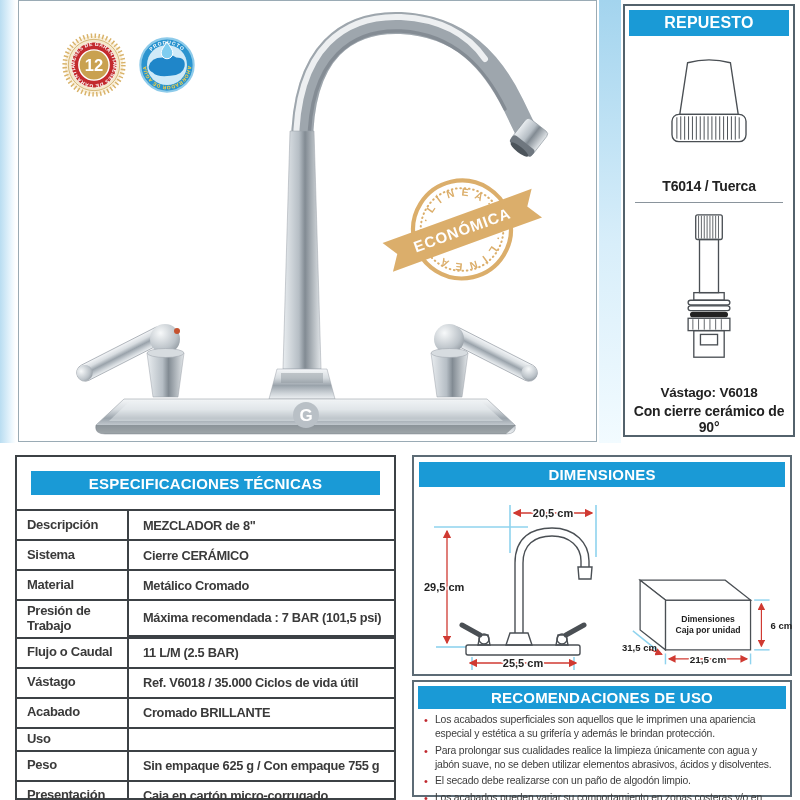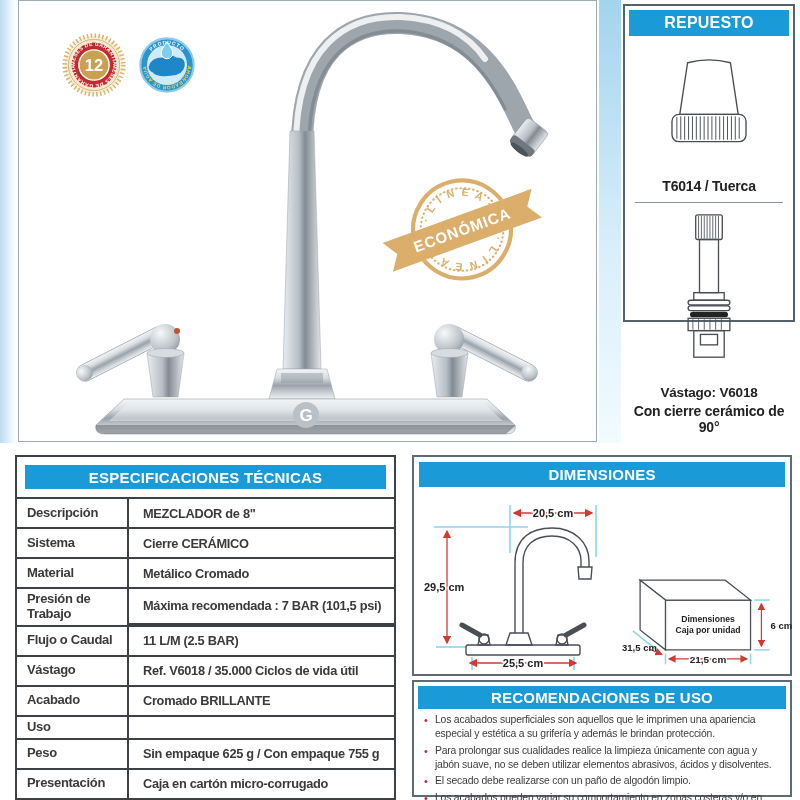--- a/index.html
+++ b/index.html
@@ -5,28 +5,28 @@
   html,body{margin:0;padding:0;background:#fff;}
   #page{position:relative;width:800px;height:800px;background:#fff;overflow:hidden;
         font-family:"Liberation Sans", sans-serif;color:#3a3a3a;}
   
   .edge-strip{position:absolute;top:0;height:443px;}
   #left-strip{left:0;width:16px;background:linear-gradient(90deg,#b9ddf1,#eef8fe 75%,#ffffff);}
   #spine-strip{left:599px;width:22px;background:linear-gradient(180deg,#a3d4ee,#d8eefa 55%,#f2fbff);}
   
   .panel{position:absolute;background:#fff;box-sizing:border-box;}
   #photo-panel{left:18px;top:0;width:579px;height:442px;border:1px solid #9aabb5;}
-  #repuesto-panel{left:623px;top:4px;width:172px;height:318px;border:2px solid #53626c;}
+  #repuesto-panel{left:623px;top:4px;width:172px;height:433px;border:2px solid #53626c;}
   #specs-panel{left:15px;top:455px;width:381px;height:345px;border:2px solid #3c4145;}
   #dim-panel{left:412px;top:455px;width:380px;height:221px;border:2px solid #5c6b75;}
   #reco-panel{left:412px;top:680px;width:380px;height:117px;border:2px solid #5c6b75;}
   .hdr-bar{background:#1a9ad6;color:#fff;font-weight:700;text-align:center;
            display:flex;align-items:center;justify-content:center;letter-spacing:.2px;}
   #repuesto-panel .hdr-bar{margin:4px;height:26px;font-size:16px;}
-  #specs-panel .hdr-wrap{padding:8px;}
+  #specs-panel .hdr-wrap{padding:14px;}
   #specs-panel .hdr-bar{height:24px;font-size:15px;}
   #dim-panel .hdr-bar{margin:5px;height:25px;font-size:15px;}
   #reco-panel .hdr-bar{margin:4px;height:23px;font-size:15px;}
   
   .spec-row{display:grid;grid-template-columns:112px 1fr;border-top:2px solid #3c4145;}
   .spec-label{padding:3px 6px 3px 10px;border-right:2px solid #3c4145;display:flex;align-items:center;
               font-weight:700;font-size:13px;letter-spacing:-.3px;line-height:1.15;}
   .spec-value{padding:3px 6px 3px 14px;display:flex;align-items:center;
               font-weight:700;font-size:12.8px;letter-spacing:-.3px;min-height:22px;}
   .spec-sub{display:flex;flex-direction:column;}

